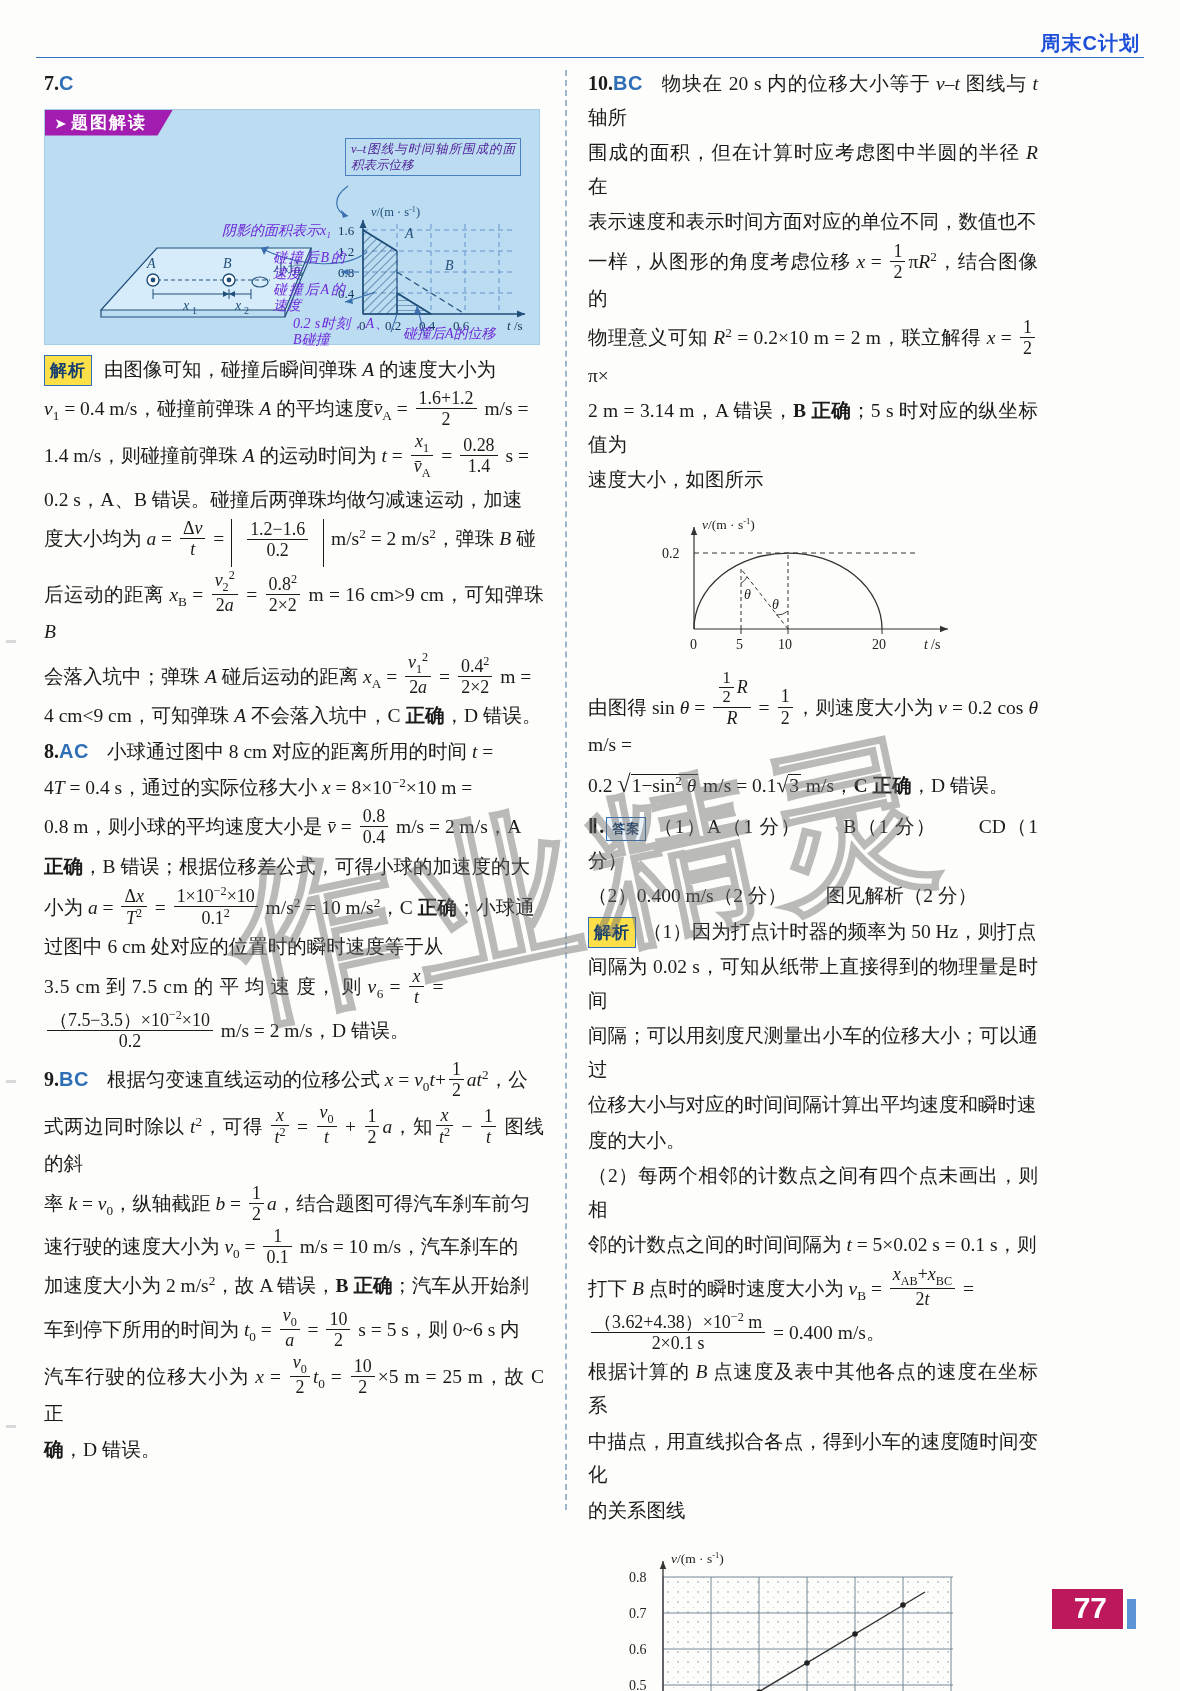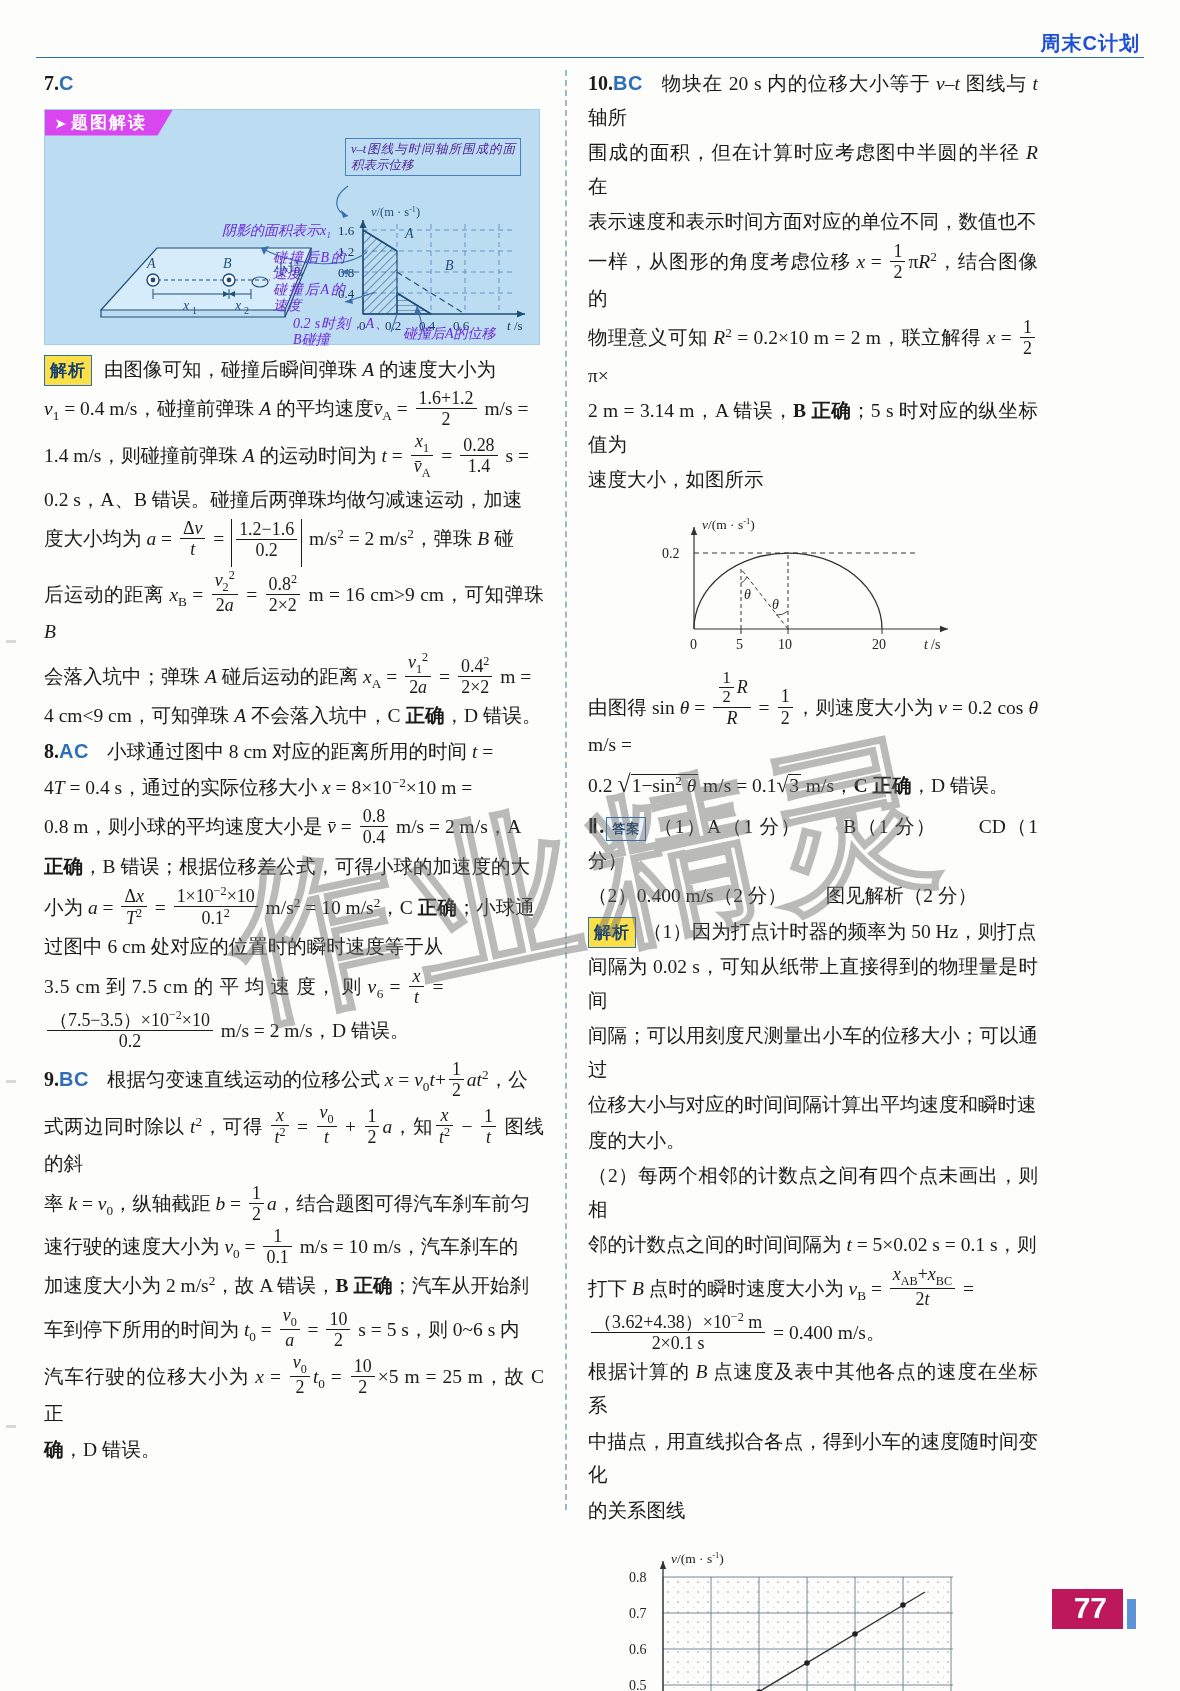--- a/index.html
+++ b/index.html
@@ -55,36 +55,36 @@
   .it   { font-style:italic; }
 
   
   .frac { display:inline-block; vertical-align:-0.55em; text-align:center;
           margin:0 3px; line-height:1.12; font-size:0.92em; }
   .frac > span { display:block; padding:0 3px; }
   .frac > span.num { border-bottom:1.3px solid #1b1b1b; }
   .sq { vertical-align:super; font-size:.68em; }
   .sb { vertical-align:sub;   font-size:.68em; }
   .abs { display:inline-block; border-left:1.3px solid #1b1b1b;
-         border-right:1.3px solid #1b1b1b; padding:0 4px; margin:0 2px;
+         border-right:1.3px solid #1b1b1b; padding:0 15px; margin:0 2px;
          vertical-align:-0.55em; }
   .abs .frac { vertical-align:0; margin:0; }
   .rad { border-top:1.2px solid #1b1b1b; padding:0 2px 0 1px; }
 
   
   .tujie {
     position:relative; margin:8px 0 8px 0;
     width:496px; height:236px;
     background:#bcdcf2;
     border:1px solid #a6cde8;
   }
   .tujie-tab {
     position:absolute; left:0; top:0;
     height:26px; padding:0 26px 0 10px;
-    background:#d946ef; color:#fff;
+    background:#a21caf; color:#fff;
     font-family:"Liberation Sans", sans-serif;
     font-weight:bold; font-size:17px; line-height:26px;
     letter-spacing:2px;
     clip-path: polygon(0 0, 100% 0, 88% 100%, 0 100%);
   }
   .tujie-tab .arrow { font-size:13px; margin-right:3px; }
 
   .hand { color:#6d28d9; font-family:"Liberation Serif", serif;
           font-style:italic; font-size:14px; line-height:1.25; }
 

